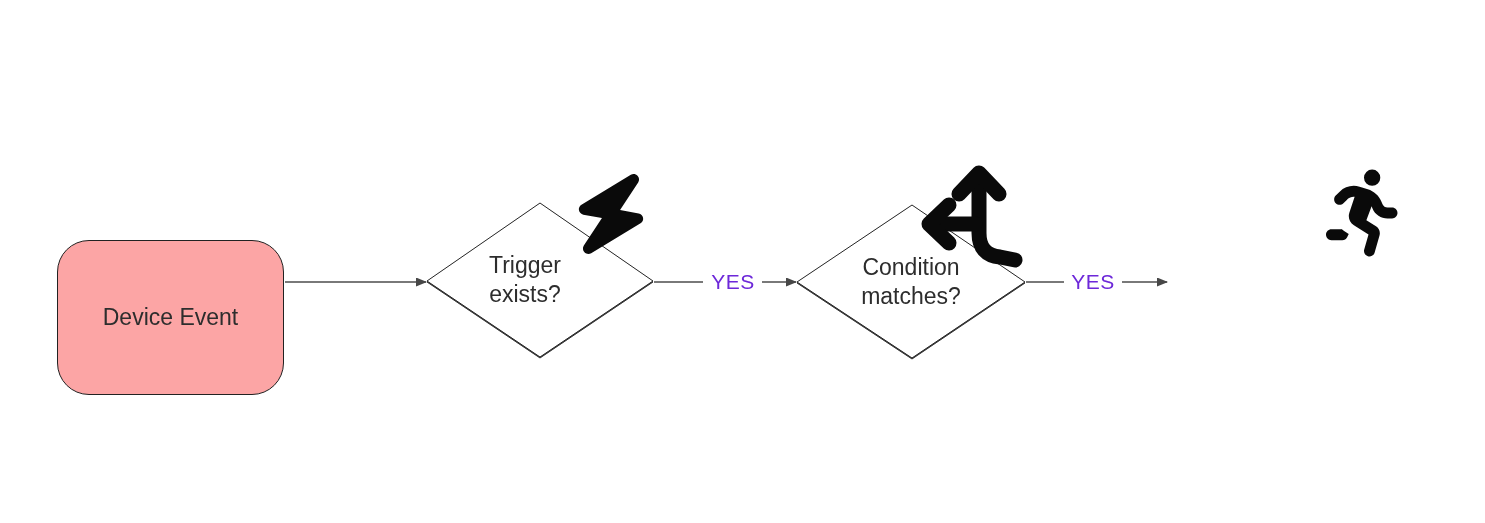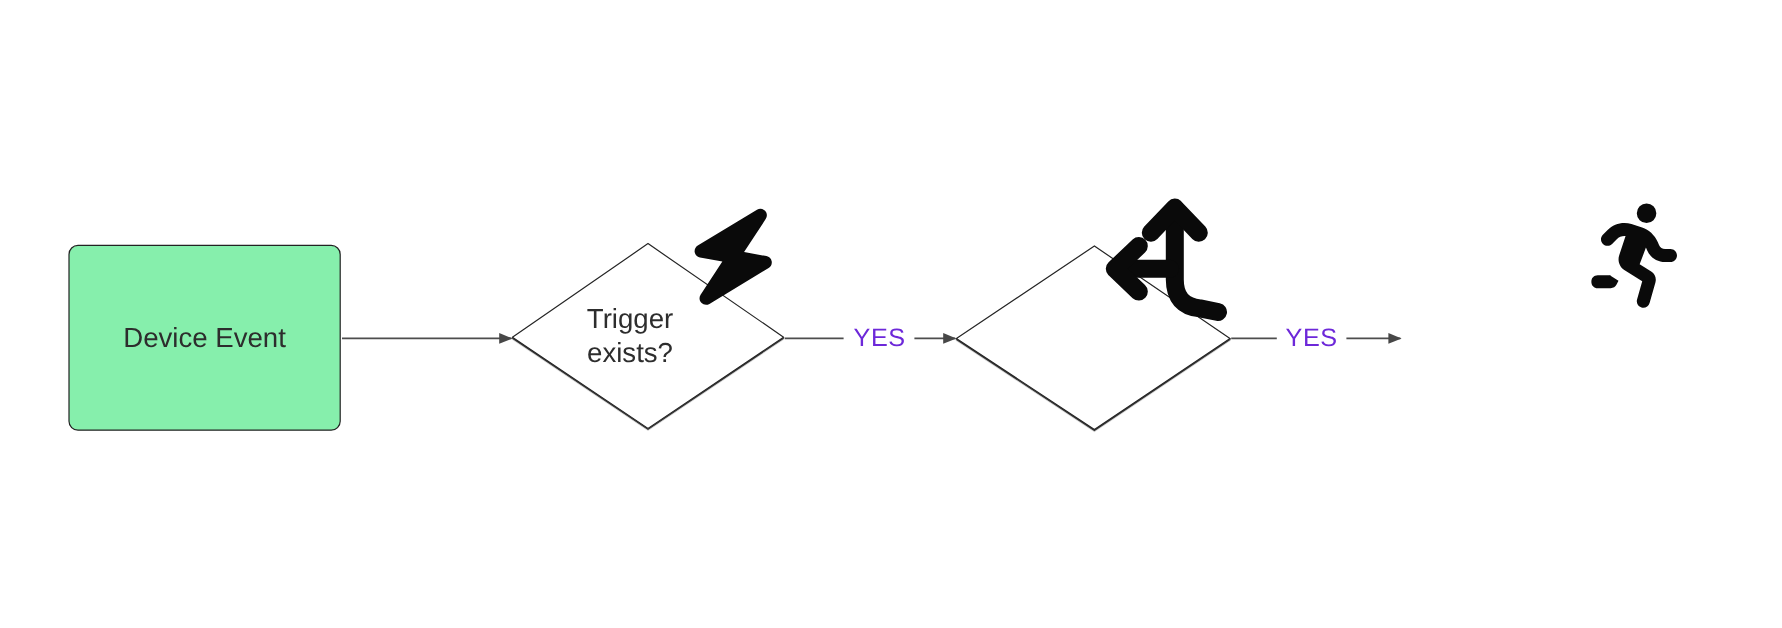--- a/index.html
+++ b/index.html
@@ -19,26 +19,27 @@
   .connectors {
     position: absolute;
     left: 0; top: 0;
     width: 1485px; height: 523px;
     z-index: 1;
   }
   .node-rect {
     position: absolute;
     box-sizing: border-box;
     border: 1.3px solid #222222;
-    border-radius: 8px;
-    background: #86efac;
+    border-radius: 32px;
+    background: #fca5a5;
     display: flex;
     align-items: center;
     justify-content: center;
     z-index: 2;
+    margin-top: 36px;
   }
   .diamond-svg {
     position: absolute;
     z-index: 2;
     filter: drop-shadow(0.8px 1.4px 0 rgba(20,20,20,0.85));
   }
   .diamond-label {
     position: absolute;
     display: flex;
     align-items: center;
@@ -98,20 +99,24 @@
     <polygon points="1,79 114,1 227,79 114,155" fill="#ffffff" stroke="#262626" stroke-width="1"></polygon>
   </svg>
   <div class="diamond-label" style="left:412px; top:203px; width:226px; height:154px;">
     <span class="node-label">Trigger
 exists?</span>
   </div>
 
   <svg class="diamond-svg" style="left:796px; top:204px;" width="230" height="156" viewBox="0 0 230 156">
     <polygon points="1,78 116,1 229,78 116,154" fill="#ffffff" stroke="#262626" stroke-width="1"></polygon>
   </svg>
+  <div class="diamond-label" style="left:797px; top:205px; width:228px; height:153px;">
+    <span class="node-label">Condition
+matches?</span>
+  </div>
 
 
   <div class="edge-label" style="left:704px; top:267px; width:58px; height:30px;">YES</div>
 
   <div class="edge-label" style="left:1064px; top:267px; width:58px; height:30px;">YES</div>
 
   <svg class="icon" style="left:573px; top:166px; transform:rotate(10deg);" width="76" height="96" viewBox="0 0 448 512">
     <path fill="#0a0a0a" d="M349.4 44.6c5.9-13.7 1.5-29.7-10.6-38.5s-28.6-8-39.9 1.8l-256 224c-10 8.8-13.6 22.9-8.9 35.3S50.7 288 64 288l111.5 0L98.6 467.4c-5.9 13.7-1.5 29.7 10.6 38.5s28.6 8 39.9-1.8l256-224c10-8.8 13.6-22.9 8.9-35.3s-16.6-20.7-29.9-20.7l-111.5 0L349.4 44.6z"></path>
   </svg>
 

